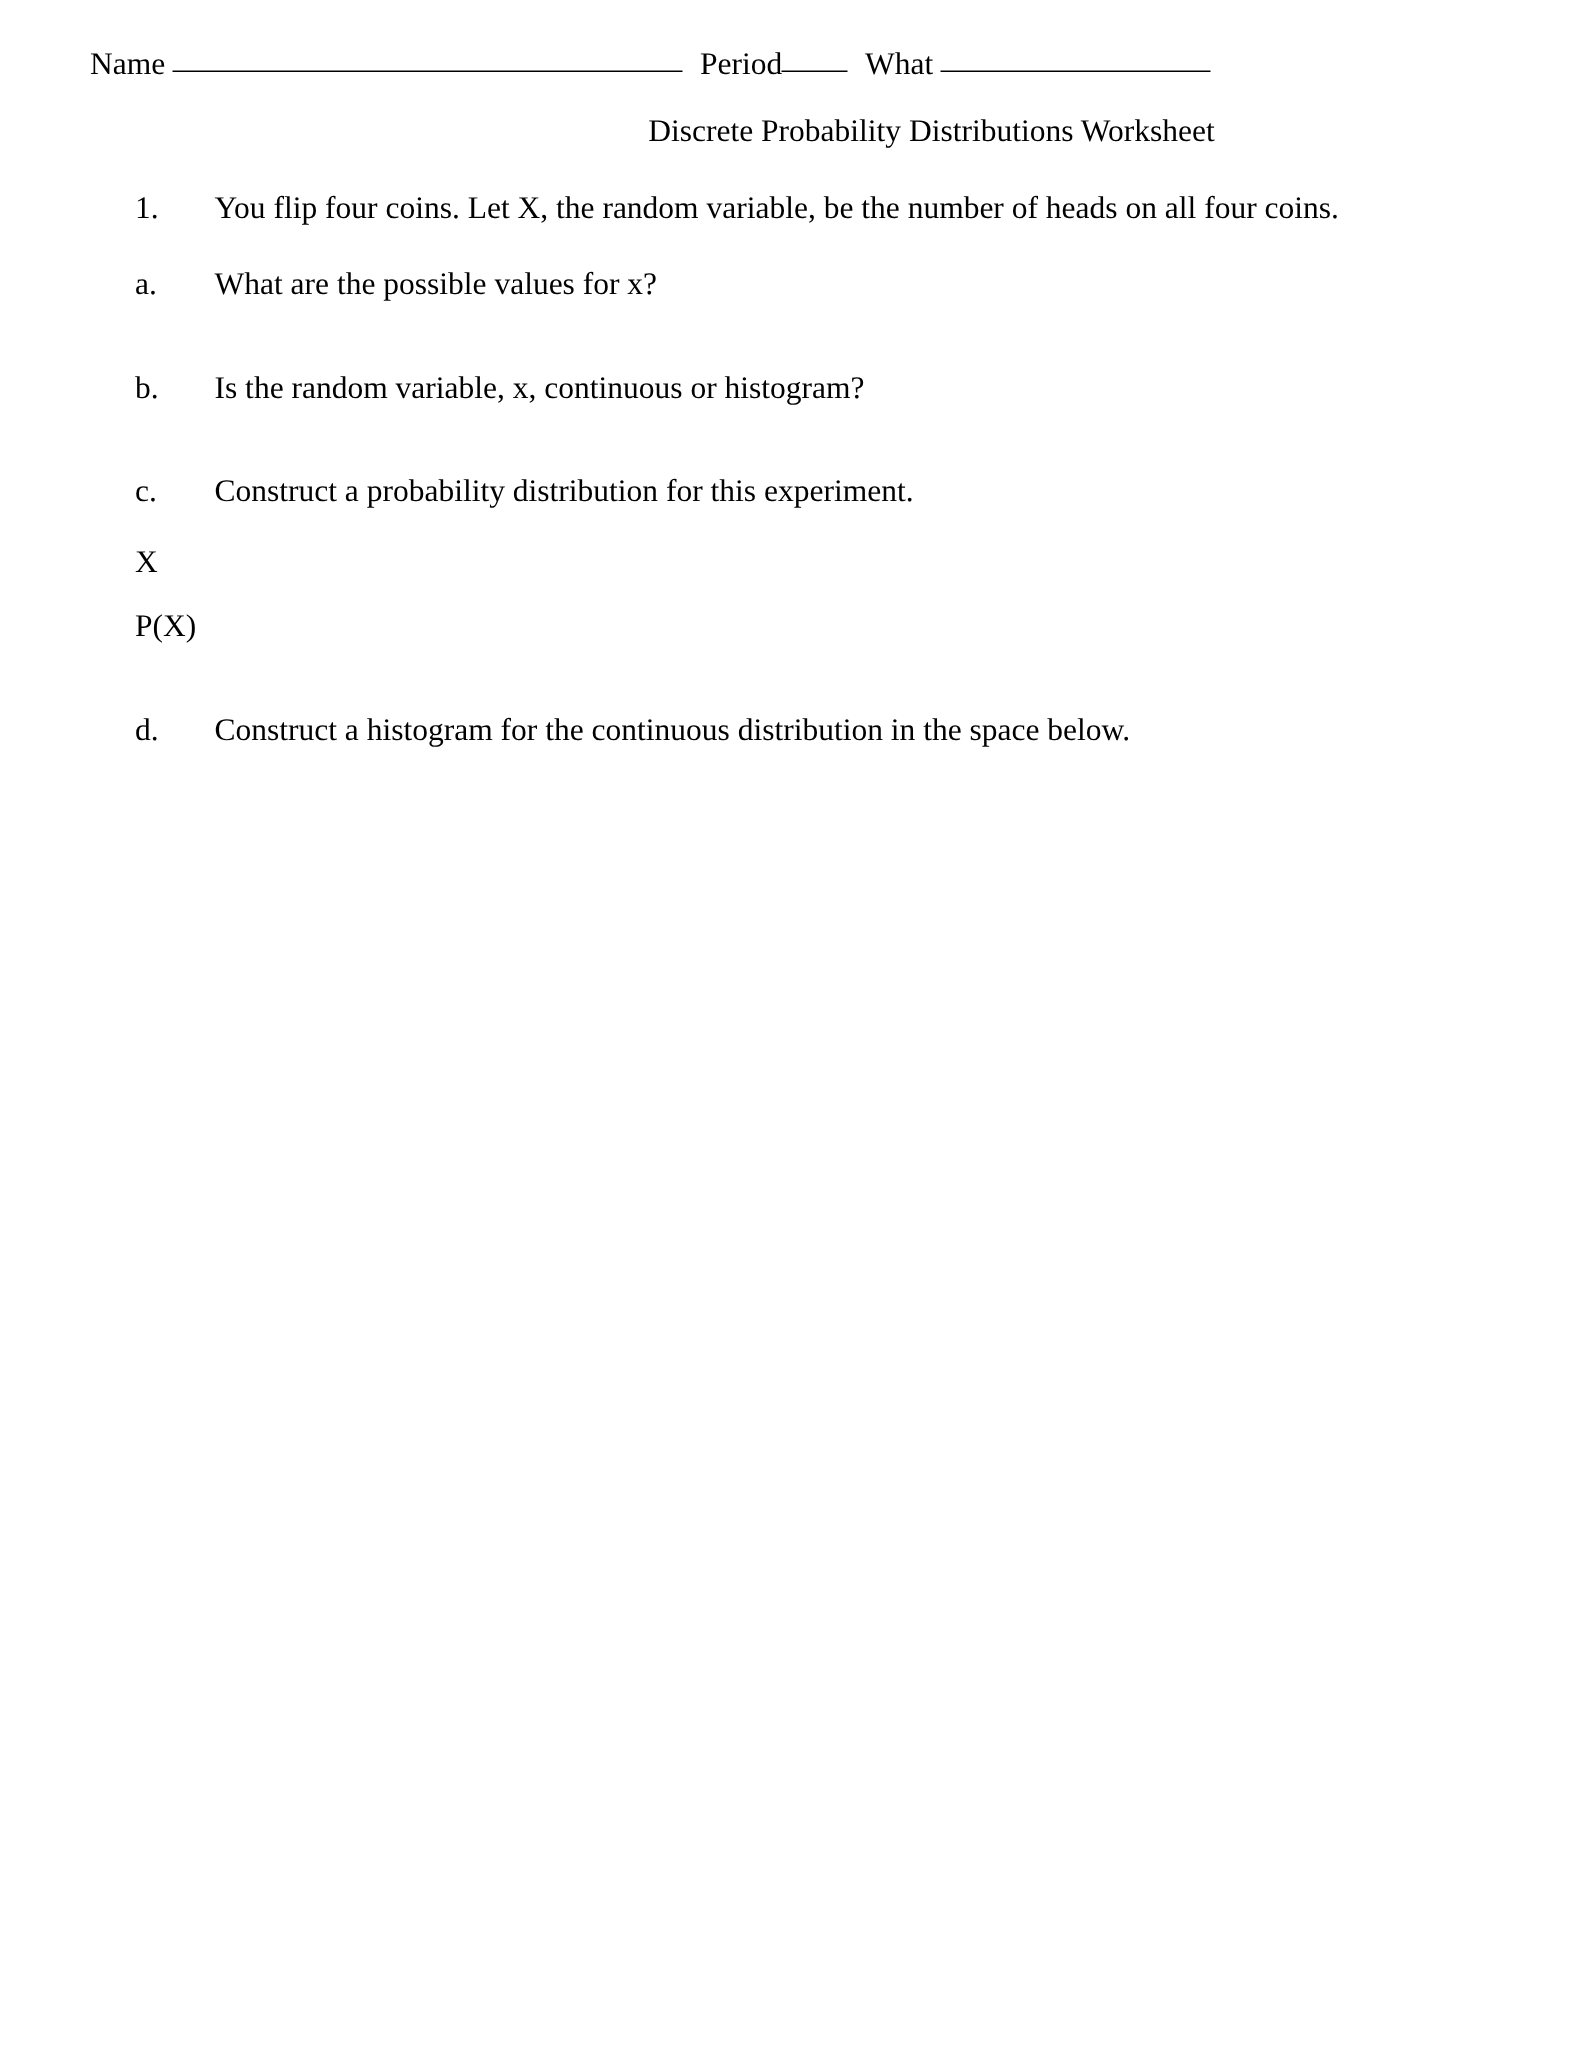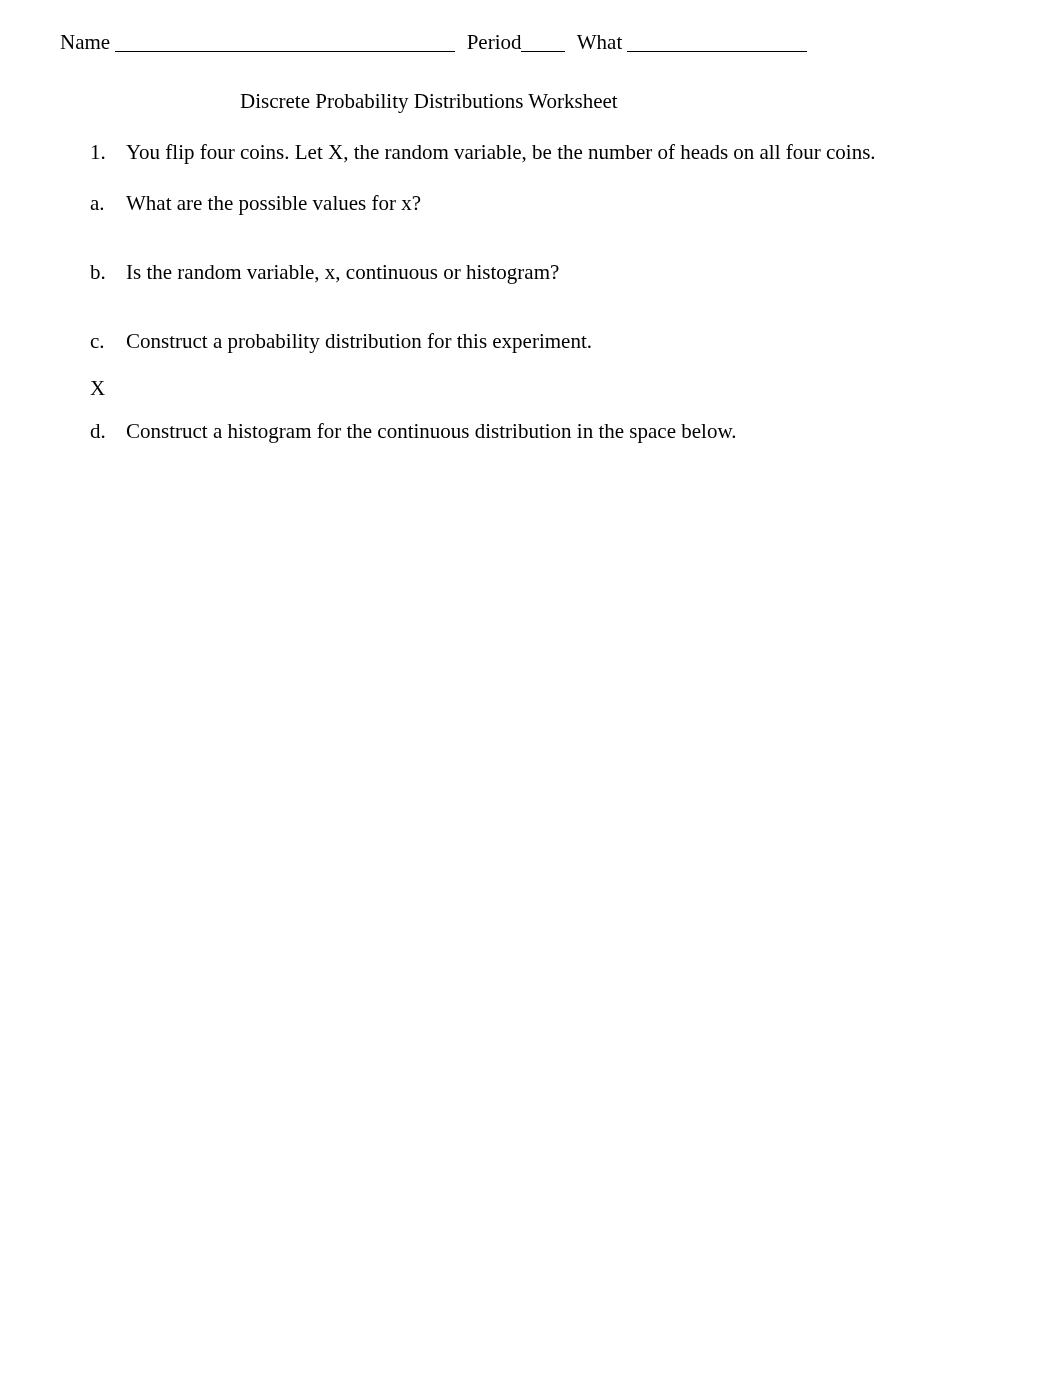--- a/index.html
+++ b/index.html
@@ -12,22 +12,22 @@
       height: 1377px;
       background: #ffffff;
       font-family: "Times New Roman", Times, serif;
       font-size: 21px;
       color: #000000;
       padding: 30px 60px 30px 60px;
       position: relative;
     }
     .header-line {
       display: flex;
-      align-items: center;
-      margin-bottom: 34px;
+      align-items: flex-start;
+      margin-bottom: 20px;
       white-space: nowrap;
     }
     .blank-long {
       display: inline-block;
       border-bottom: 1px solid #000;
       width: 340px;
       height: 18px;
       margin-right: 6px;
     }
     .blank-short {
@@ -37,37 +37,38 @@
       height: 18px;
       margin-right: 6px;
     }
     .blank-med {
       display: inline-block;
       border-bottom: 1px solid #000;
       width: 180px;
       height: 18px;
     }
     .title {
-      text-align: left;
+      text-align: center;
       margin-bottom: 26px;
       padding-left: 180px;
     }
     .content {
       padding-left: 30px;
     }
     .item {
       display: flex;
       margin-bottom: 26px;
     }
     .item-marker {
       width: 36px;
       flex-shrink: 0;
     }
     .item-text {
       flex: 1;
+      margin-left: 17px;
     }
     .sub-item {
       display: flex;
       margin-bottom: 44px;
     }
     .sub-marker {
       width: 36px;
       flex-shrink: 0;
     }
     .table-label {
@@ -111,19 +112,20 @@
     <div class="sub-marker">b.</div>
     <div class="item-text">Is the random variable, x, continuous or histogram?</div>
   </div>
 
   <div class="sub-item" style="margin-bottom:22px;">
     <div class="sub-marker">c.</div>
     <div class="item-text">Construct a probability distribution for this experiment.</div>
   </div>
 
   <div class="table-label">X</div>
+  <div class="table-px">P(X)</div>
 
   <div class="sub-item">
     <div class="sub-marker">d.</div>
     <div class="item-text">Construct a histogram for the continuous distribution in the space below.</div>
   </div>
 
 </div>
 
 </body></html>

